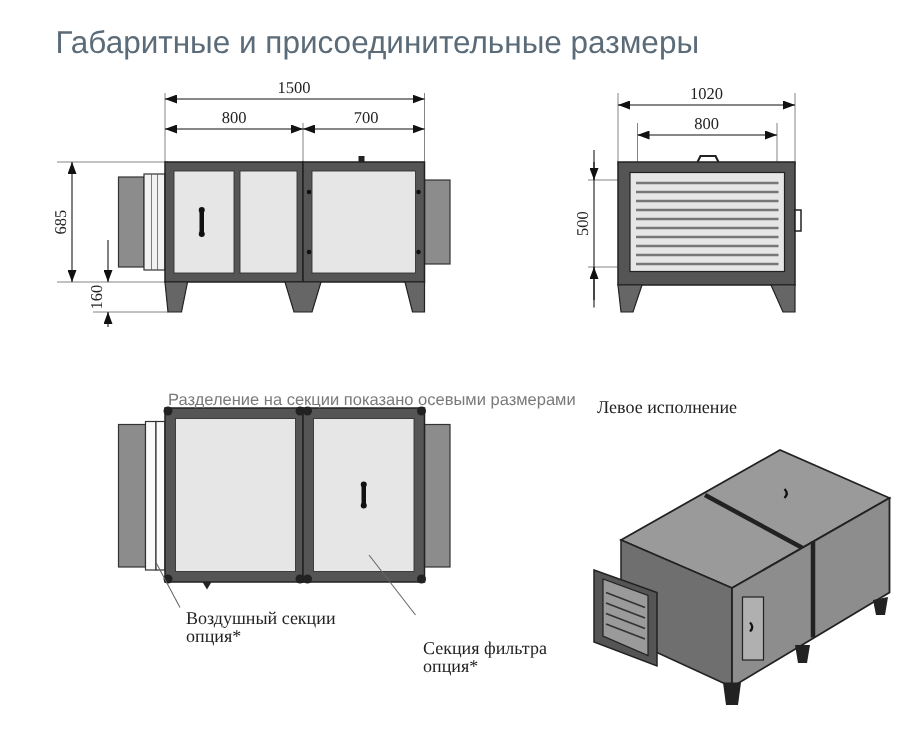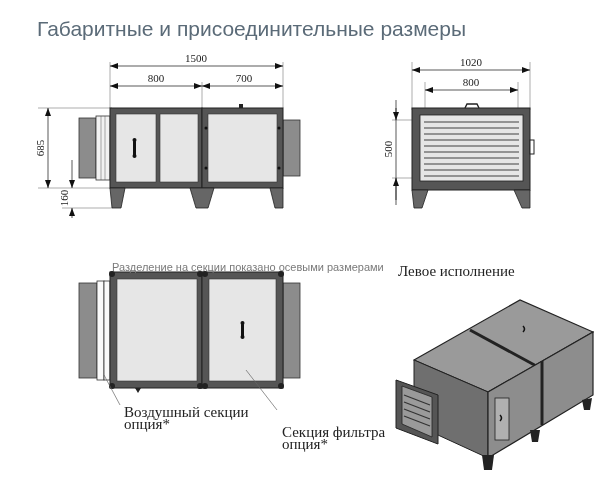--- a/index.html
+++ b/index.html
@@ -1,20 +1,20 @@
 <!DOCTYPE html>
 <html><head>
 <meta charset="utf-8">
 <style>
   html, body { margin:0; padding:0; background:#ffffff; }
   body { width:615px; height:500px; position:relative; overflow:hidden; font-family:"Liberation Sans", sans-serif; }
   .title { position:absolute; left:37px; top:17px; font-size:21px; color:#5b6b78; font-family:"Liberation Sans", sans-serif;text-align:center; }
   .note { position:absolute; left:112px; top:222px; font-size:11px; color:#7a7a7a; font-family:"Liberation Sans", sans-serif;margin-top:39px; }
   svg { position:absolute; left:0; top:0; }
-  .lbl { position:absolute; font-size:15px; line-height:12px; font-family:"Liberation Serif", serif; color:#222; }
+  .lbl { position:absolute; font-size:12px; line-height:12px; font-family:"Liberation Serif", serif; color:#222; }
 </style>
 </head>
 <body>
 
 <div class="title">Габаритные и присоединительные размеры</div>
 
 <svg width="615" height="500" viewBox="0 0 615 500">
   <defs>
     <marker id="arr" markerWidth="8" markerHeight="6" refX="8" refY="3" orient="auto" markerUnits="userSpaceOnUse">
       <path d="M0,0 L8,3 L0,6 z" fill="#111"></path>

